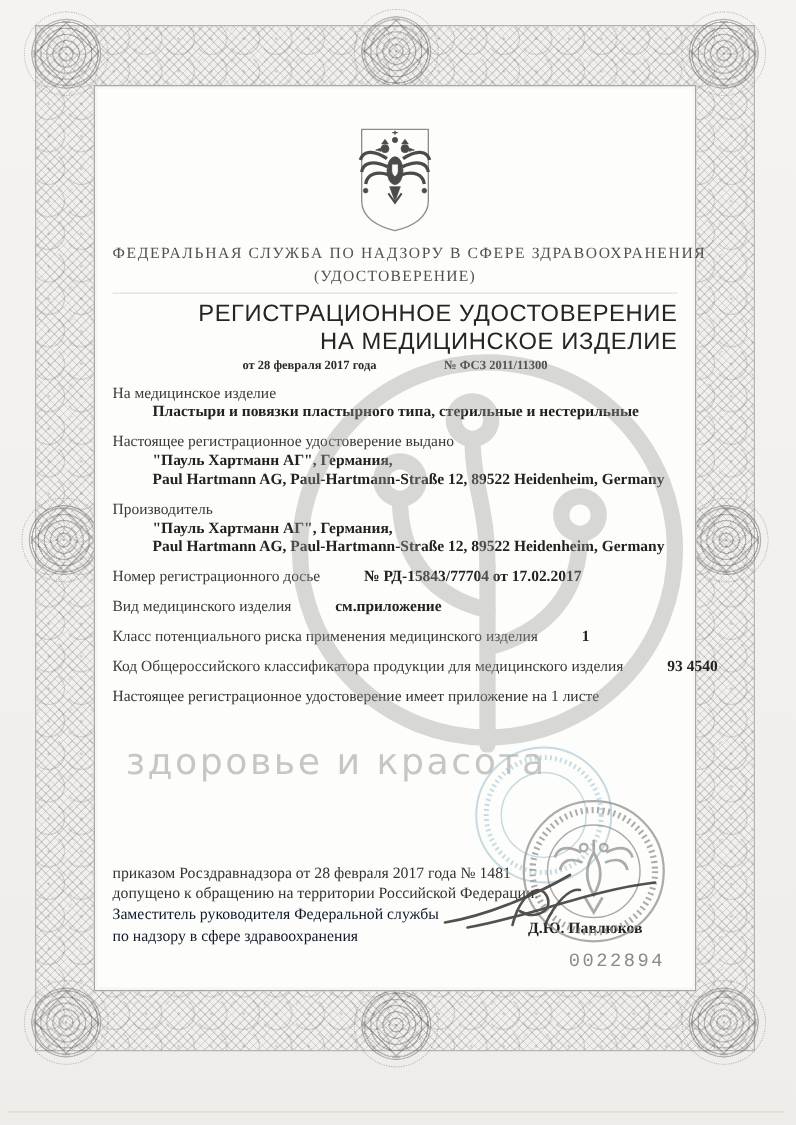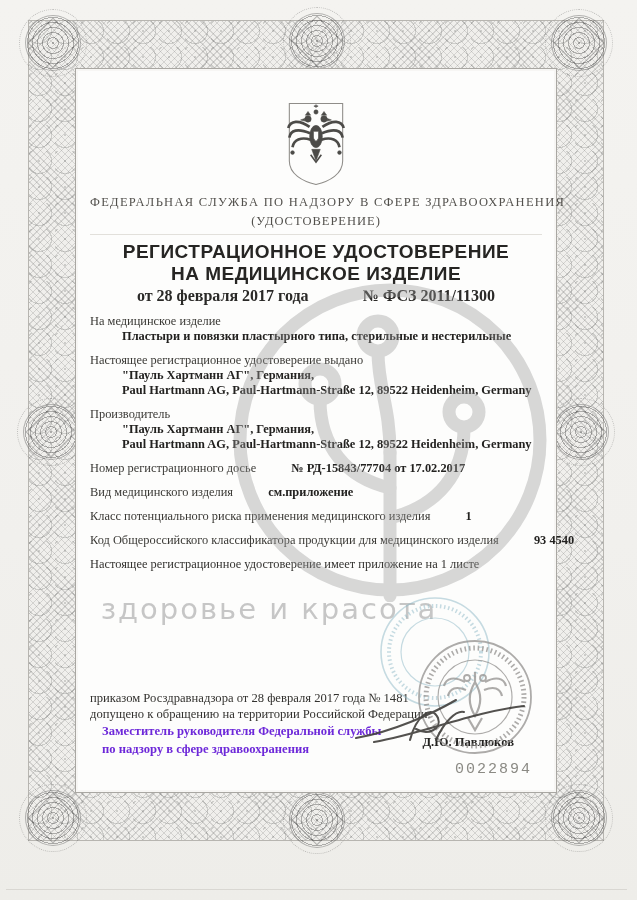--- a/index.html
+++ b/index.html
@@ -47,33 +47,33 @@
     position:absolute;left:75px;top:68px;width:482px;height:725px;
     background:#fdfdfc;border:1px solid #a9a7a2;
     box-shadow:0 0 0 2px #f7f6f4 inset;
     box-sizing:border-box;padding:0 14px;z-index:2;
   }
 
   .emblem-wrap{text-align:center;margin-top:30px;height:92px;}
   .agency{margin-top:4px;text-align:center;color:#53514d;font-size:12.5px;line-height:15px;letter-spacing:1.3px;white-space:nowrap;}
   .divider{margin-top:5px;border-top:1px solid #e2e0db;}
 
-  .title{margin-top:6px;text-align:center;font-family:"Liberation Sans",sans-serif;font-weight:bold;color:#262523;font-size:19px;line-height:21.5px;letter-spacing:.5px;white-space:nowrap;}
-  .dateline{margin-top:3px;display:flex;justify-content:center;gap:54px;font-weight:bold;font-size:16px;color:#2a2927;white-space:nowrap;}
+  .title{margin-top:6px;text-align:right;font-family:"Liberation Sans",sans-serif;font-weight:normal;color:#262523;font-size:19px;line-height:21.5px;letter-spacing:.5px;white-space:nowrap;}
+  .dateline{margin-top:3px;display:flex;justify-content:center;gap:54px;font-weight:bold;font-size:10px;color:#2a2927;white-space:nowrap;}
 
   .body-text{color:#33322f;font-size:12.4px;line-height:15px;}
   .f{margin-top:9px;white-space:nowrap;}
   .f .lbl{color:#3a3935;}
   .f .val{font-weight:bold;color:#232220;margin-left:32px;}
   .f.block .val{display:block;}
   .note-line{margin-top:9px;white-space:nowrap;color:#33322f;}
 
   
   .footer{position:absolute;left:14px;right:14px;top:622px;font-size:12.6px;line-height:15.5px;color:#33322f;}
-  .signer{margin-top:2px;margin-left:12px;font-weight:bold;color:#6d28d9;}
+  .signer{margin-top:2px;margin-left:0;font-weight:normal;color:#0f172a;}
   .signer-name{position:absolute;right:28px;top:44px;font-weight:bold;color:#232220;white-space:nowrap;}
   .serial{position:absolute;right:24px;top:692px;font-family:"Liberation Mono",monospace;font-size:15px;letter-spacing:2px;color:#8b8a84;}
 
   
   .wm-layer{position:absolute;inset:0;z-index:3;pointer-events:none;}
   .wm-tree{position:absolute;left:228px;top:278px;width:324px;height:324px;opacity:.38;}
   .wm-brand{
     position:absolute;left:72px;top:486px;width:490px;text-align:center;
     font-family:"DejaVu Sans",sans-serif;font-weight:bold;font-size:81px;line-height:80px;
     color:#9f9f9f;opacity:.55;letter-spacing:2px;white-space:nowrap;

